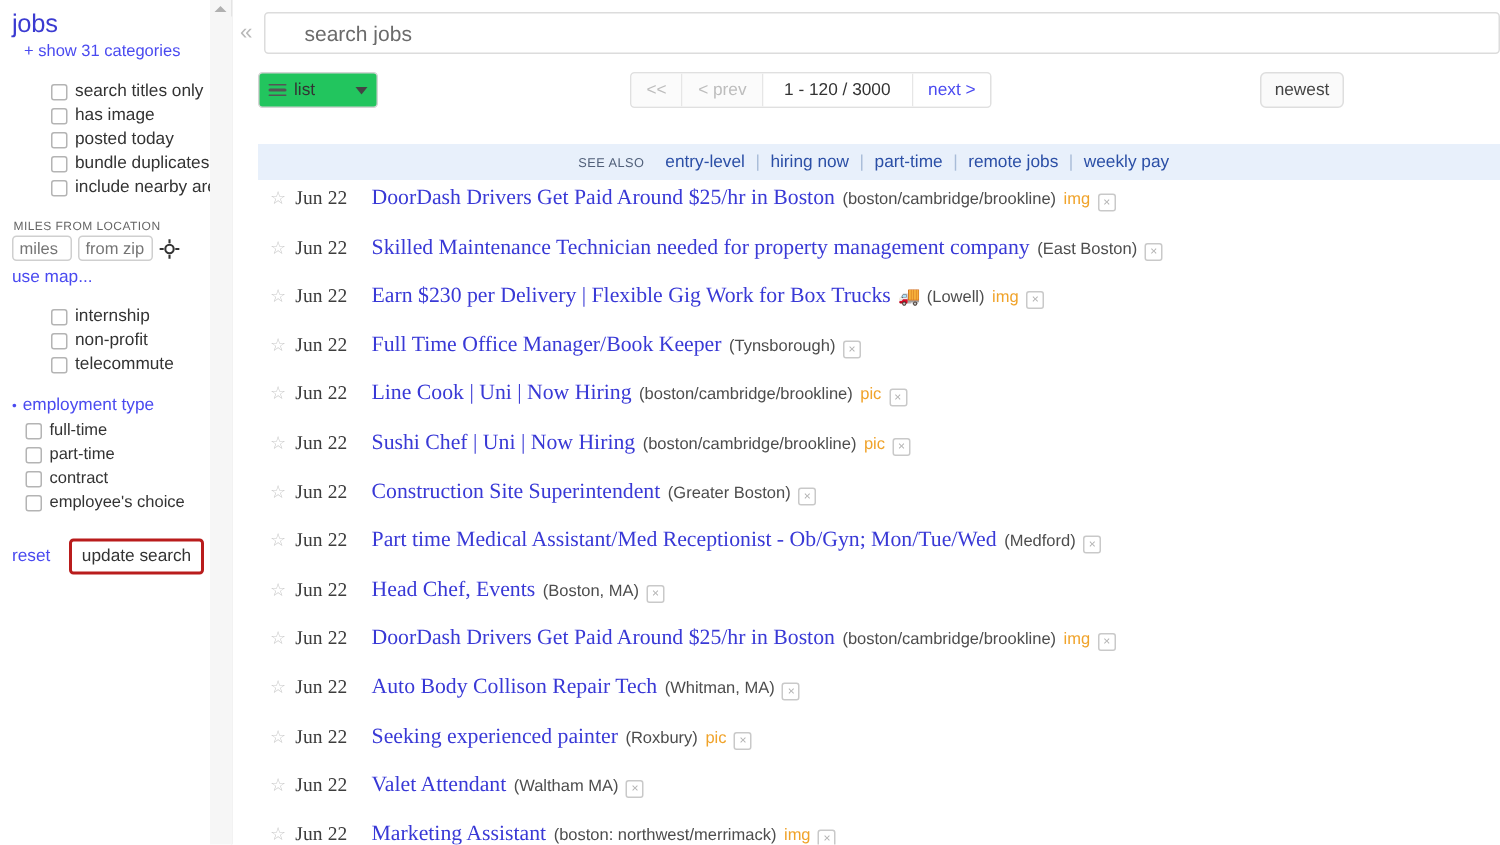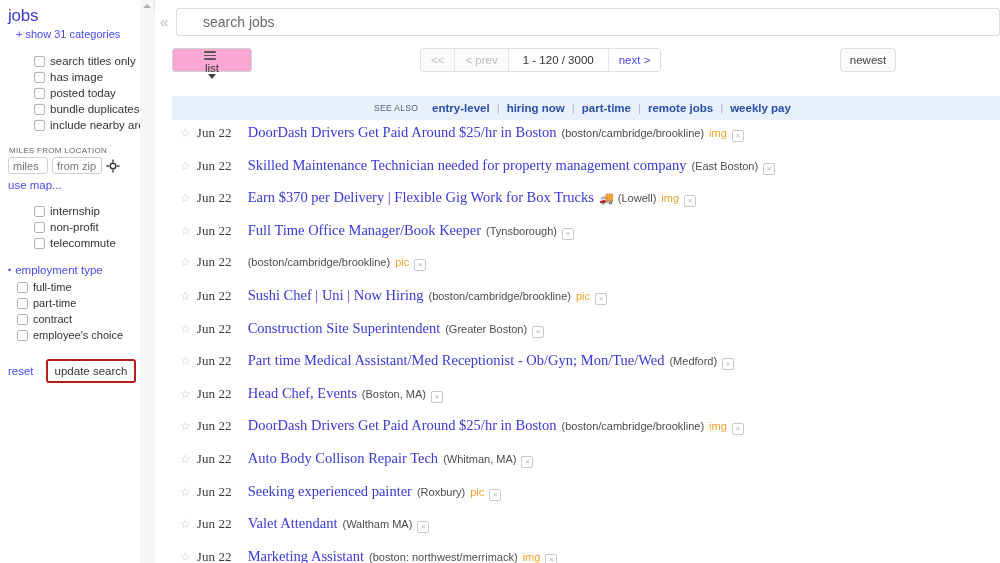--- a/index.html
+++ b/index.html
@@ -115,21 +115,21 @@
   }
   #search-bar::placeholder { color: #6b6b6b; opacity: 1; }
 
   #toolbar { position: absolute; left: 0; top: 46px; width: 844px; height: 32px; }
 
   .view-btn {
     position: absolute; left: 16px; top: 2px;
     display: flex; align-items: center;
     width: 80px; height: 24px;
     border: 1px solid #d4d4d4; border-radius: 3px;
-    background: #f9a8d4; padding: 0 6px; cursor: pointer; flex-direction: column;
+    background: #22c55e; padding: 0 6px; cursor: pointer;
   }
   .hamburger { width: 12px; margin-right: 5px; }
   .hamburger span {
     display: block; height: 1.6px; background: #555; margin: 2px 0; border-radius: 1px;
   }
   .view-lbl { font-size: 11.5px; color: #333; flex: 1; }
   .caret-dn {
     width: 0; height: 0;
     border-left: 4px solid transparent; border-right: 4px solid transparent;
     border-top: 5px solid #444;
@@ -165,21 +165,21 @@
     width: 828px; height: 24px;
     background: #e8f0fb;
     display: flex; align-items: center; justify-content: center;
     gap: 0px;
   }
   .sa-label {
     font-size: 8.5px; color: #51607a; letter-spacing: 0.3px;
     margin-right: 7px; font-weight: 400;
   }
   .sa-link {
-    font-size: 11.5px; color: #2b4fa6; font-weight: 700; cursor: pointer;
+    font-size: 11.5px; color: #2b4fa6; font-weight: 400; cursor: pointer;
     padding: 0 7px;
   }
   .sa-sep { color: #a8bcd8; font-size: 11.5px; }
 
   
   #results { position: absolute; left: 16px; top: 124px; width: 828px; }
   .row {
     display: flex; align-items: baseline;
     height: 32.6px; padding-left: 8px;
     white-space: nowrap;
@@ -364,36 +364,37 @@
         <div class="row">
           <span class="star">☆</span>
           <span class="date">Jun 22</span>
           <a class="title">Skilled Maintenance Technician needed for property management company</a>
           <span class="hood">(East Boston)</span>
           <span class="hide-box">×</span>
         </div>
         <div class="row">
           <span class="star">☆</span>
           <span class="date">Jun 22</span>
-          <a class="title">Earn $370 per Delivery | Flexible Gig Work for Box Trucks</a>
+          <a class="title">Earn $230 per Delivery | Flexible Gig Work for Box Trucks</a>
           <span class="emoji">🚚</span>
           <span class="hood">(Lowell)</span>
           <span class="media">img</span>
           <span class="hide-box">×</span>
         </div>
         <div class="row">
           <span class="star">☆</span>
           <span class="date">Jun 22</span>
           <a class="title">Full Time Office Manager/Book Keeper</a>
           <span class="hood">(Tynsborough)</span>
           <span class="hide-box">×</span>
         </div>
         <div class="row">
           <span class="star">☆</span>
           <span class="date">Jun 22</span>
+          <a class="title">Line Cook | Uni | Now Hiring</a>
           <span class="hood">(boston/cambridge/brookline)</span>
           <span class="media">pic</span>
           <span class="hide-box">×</span>
         </div>
         <div class="row">
           <span class="star">☆</span>
           <span class="date">Jun 22</span>
           <a class="title">Sushi Chef | Uni | Now Hiring</a>
           <span class="hood">(boston/cambridge/brookline)</span>
           <span class="media">pic</span>

